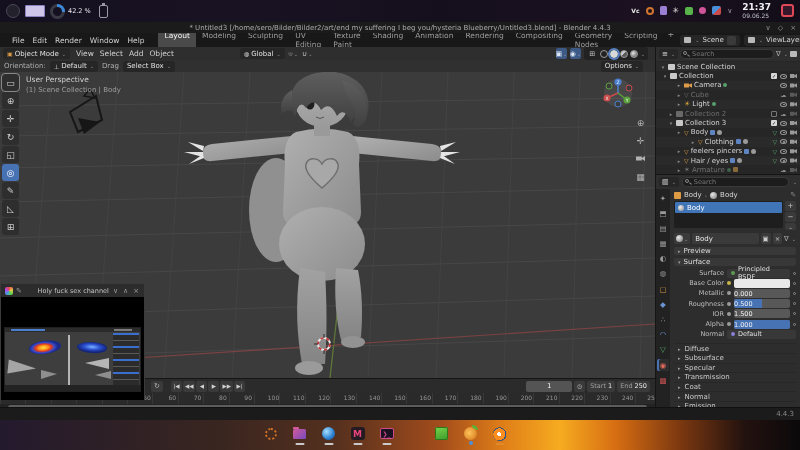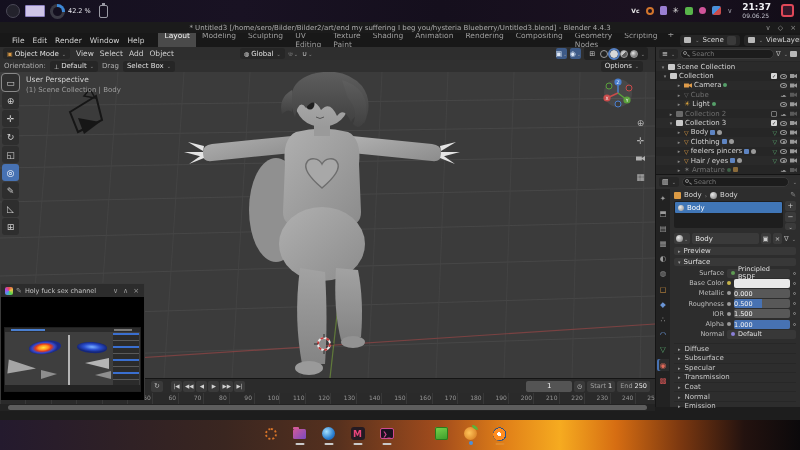--- a/index.html
+++ b/index.html
@@ -195,21 +195,21 @@
   .tb-leaf{width:13px;height:13px;border-radius:50%;background:radial-gradient(circle at 40% 45%,#ffc45a,#d07018);position:relative}
   .tb-leaf::after{content:"";position:absolute;right:-1px;top:-2px;width:6px;height:5px;background:#5ab43a;border-radius:0 100% 0 100%}
   .tb-blender{width:14px;height:14px;border-radius:50%;background:radial-gradient(circle at 45% 52%,#fff 0 2px,#ff8c1e 2px 6px,#24508c 6px 7px,transparent 7px)}
   .tb-gap{width:14px}
 
   
   #pip{position:absolute;left:0;top:283px;width:145px;height:117px;background:#000;border:1px solid #3a3a3a;z-index:50}
   #pip-title{height:13px;background:#2c2c2c;display:flex;align-items:center;gap:3px;padding:0 4px}
   .pip-ico{width:8px;height:8px;border-radius:2px;background:conic-gradient(#e84a4a,#e8c24a,#5ad44a,#4a9ae8,#b04ae8,#e84a4a)}
   .pip-pin{color:#9a9a9a;font-size:7px}
-  #pip-title .t{flex:1;text-align:left;font-size:6.5px;color:#c2c2c2;white-space:nowrap;overflow:hidden}
+  #pip-title .t{flex:1;text-align:right;font-size:6.5px;color:#c2c2c2;white-space:nowrap;overflow:hidden}
   .pip-ctl{color:#9a9a9a;font-size:7px;padding:0 1px}
   #pip-body{position:relative;width:100%;height:103px;background:#000}
   #pip-app{position:absolute;left:3px;top:30px;width:137px;height:65px;background:#3e3e3e;border:1px solid #202020}
   .pa-top{position:absolute;left:0;top:0;width:100%;height:4px;background:#2b2b2b}
   .pa-tl{position:absolute;left:6px;top:1px;width:34px;height:2px;background:#4a7fd0}
   .pa-tr{position:absolute;right:8px;top:1px;width:18px;height:2px;background:#7a7a7a}
   .blob1{position:absolute;left:24px;top:13px;width:32px;height:13px;border-radius:50% 45% 55% 50%;transform:rotate(-6deg);
     background:radial-gradient(closest-side at 45% 50%,#ffe23a,#ff8c1e 35%,#e03a1e 55%,#3548c8 78%,#1a2a8a)}
   .blob2{position:absolute;left:72px;top:14px;width:30px;height:11px;border-radius:55% 45% 50% 50%;transform:rotate(4deg);
     background:radial-gradient(closest-side at 50% 45%,#7ab0ff,#2a4fd0 55%,#15267a)}
@@ -638,21 +638,21 @@
           <span class="tri-org">▽</span>
         <span class="lab">Body</span>
         <span class="i-wrench"></span>
           <span class="i-part"></span>
         <span class="olr">
             <span class="tri-grn">▽</span>
             <span class="i-eye"></span>
             <span class="i-camx"></span>
           </span>
       </div>
-      <div class="ol-row" style="padding-left:20px">
+      <div class="ol-row" style="padding-left:34px">
         <span class="tw">▸</span>
           <span class="tri-org">▽</span>
         <span class="lab">Clothing</span>
         <span class="i-wrench"></span>
           <span class="i-part"></span>
         <span class="olr">
             <span class="tri-grn">▽</span>
             <span class="i-eye"></span>
             <span class="i-camx"></span>
           </span>
@@ -833,20 +833,23 @@
             <span>Normal</span>
           </div>
           <div class="csec">
             <span class="tw">▸</span>
             <span>Emission</span>
           </div>
         </div>
     </div>
   </div>
 
+  <div id="statusbar">
+    <span>4.4.3</span>
+  </div>
 </div>
 
 <div id="desktop">
   <div id="taskbar">
     <div class="tb-item">
         <span class="tb-gear"></span>
       </div>
     <div class="tb-item">
         <span class="tb-folder"></span>
         <span class="ind"></span>

